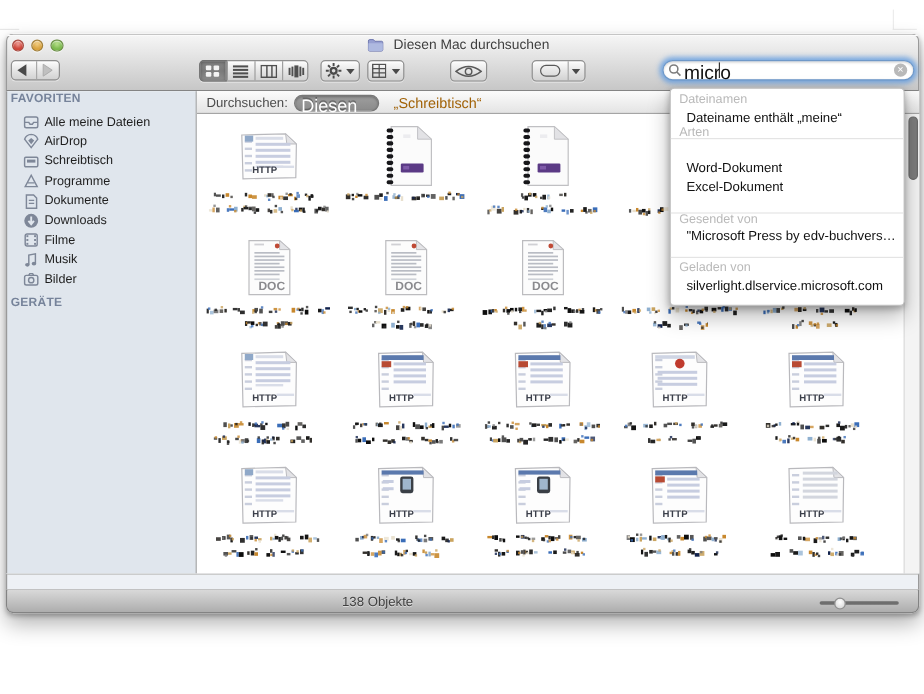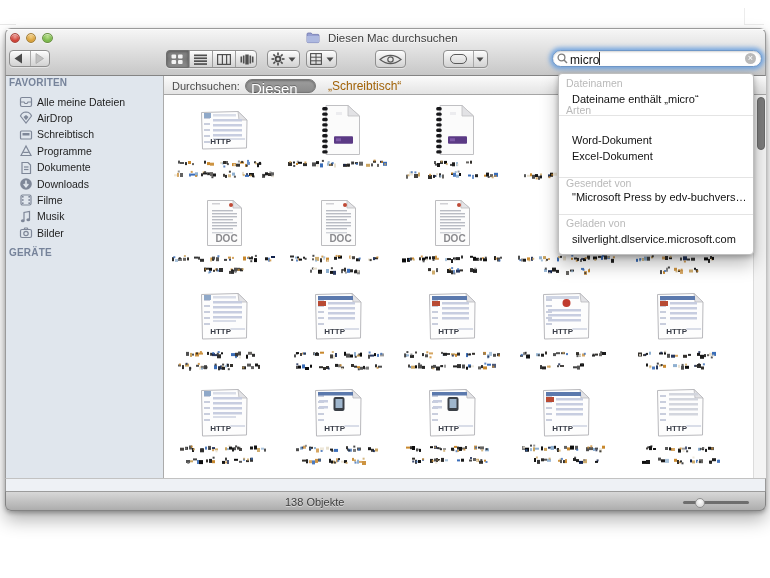--- a/index.html
+++ b/index.html
@@ -102,21 +102,21 @@
 <div class="abs" style="left:473px;top:51px;width:1px;height:16px;background:#a8a8a8"></div>
 <div class="abs" style="left:450px;top:54px;width:17px;height:10px;border:1.3px solid #5a5a5a;border-radius:5px"></div>
 <svg class="abs" style="left:476px;top:57px" width="8" height="5" viewBox="0 0 8 5">
     <path d="M0.5 0.5 L7.5 0.5 L4 4.8Z" fill="#4a4a4a"></path>
   </svg>
 <div class="abs" style="left:552px;top:50px;width:210px;height:17px;border-radius:9px;background:#fff;border:1px solid #6f98c8;box-shadow:0 0 4px 2.5px rgba(95,155,225,.8),inset 0 1px 2px rgba(0,0,0,.18)"></div>
 <svg class="abs" style="left:557px;top:53px" width="11" height="11" viewBox="0 0 11 11">
 <circle cx="4.5" cy="4.5" r="3.4" fill="none" stroke="#7d7d7d" stroke-width="1.3"></circle>
 <line x1="7" y1="7" x2="10" y2="10" stroke="#7d7d7d" stroke-width="1.4"></line>
   </svg>
-<div class="abs" style="left:570px;top:52.5px;font-size:12px;color:#111">micro</div>
+<div class="abs" style="left:570px;top:52.5px;font-size:16px;color:#111">micro</div>
 <div class="abs" style="left:599px;top:52px;width:1px;height:13px;background:#333"></div>
 <div class="abs" style="left:745px;top:53px;width:11px;height:11px;border-radius:50%;background:#b9b9b9"></div>
 <div class="abs" style="left:747.8px;top:53.2px;font-size:9px;color:#fff">×</div>
 <div class="abs" style="left:164px;top:76px;width:602px;height:19px;background:linear-gradient(#fbfbfb,#e4e4e4);border-bottom:1px solid #a5a5a5"></div>
 <div class="abs" style="left:172px;top:80px;font-size:11px;color:#4c4c4c">Durchsuchen:</div>
 <div class="abs" style="left:245px;top:79px;width:71px;height:14px;border-radius:8px;background:linear-gradient(#9e9e9e,#8b8b8b);border:1px solid #777;box-shadow:inset 0 1px 2px rgba(0,0,0,.3)"></div>
 <div class="abs" style="left:251px;top:80px;width:60px;text-align:left;font-size:15px;font-weight:normal;color:#fff;text-shadow:0 -1px 0 rgba(0,0,0,.3)">Diesen Mac</div>
 <div class="abs" style="left:328px;top:79px;font-size:12px;font-weight:normal;color:#a16207">„Schreibtisch“</div>
 <div class="abs" style="left:5px;top:76px;width:159px;height:402px;background:#e0e6ed;border-right:1px solid #ababab;border-left:1px solid #9a9a9a"></div>
 <div class="abs" style="left:9px;top:77px;font-size:10px;font-weight:bold;color:#76839a;letter-spacing:0.2px">FAVORITEN</div>
@@ -1459,21 +1459,21 @@
     <rect x="57.0" y="3.2" width="4" height="4" fill="#33302c" opacity="0.75"></rect>
     <rect x="57.0" y="4.9" width="2" height="2" fill="#2e2e2e" opacity="0.8"></rect>
     <rect x="67.0" y="4.6" width="3" height="3" fill="#1a1a1a" opacity="1"></rect>
     <rect x="67.7" y="6.0" width="2" height="2" fill="#2e2e2e" opacity="0.8"></rect>
     <rect x="70.0" y="2.2" width="4" height="3" fill="#1f1f1f" opacity="1"></rect>
     <rect x="75.0" y="3.9" width="3" height="3" fill="#3a6db8" opacity="0.9"></rect>
     <rect x="75.7" y="3.6" width="2" height="2" fill="#3a6db8" opacity="0.8"></rect>
   </svg>
 <div class="abs" style="left:558px;top:72.5px;width:196px;height:182px;background:#fff;border:1px solid #bfbfbf;border-radius:4px;box-shadow:0 2px 5px rgba(0,0,0,.25),0 9px 18px rgba(0,0,0,.28)"></div>
 <div class="abs" style="left:566px;top:77px;font-size:10.5px;color:#b9b9b9">Dateinamen</div>
-<div class="abs" style="left:572px;top:93.0px;font-size:11px;color:#111">Dateiname enthält „micro“</div>
+<div class="abs" style="left:572px;top:93.0px;font-size:11px;color:#111">Dateiname enthält „meine“</div>
 <div class="abs" style="left:559px;top:114.5px;width:194px;height:1px;background:#e4e4e4"></div>
 <div class="abs" style="left:566px;top:104px;font-size:10.5px;color:#b9b9b9">Arten</div>
 <div class="abs" style="left:572px;top:134.0px;font-size:11px;color:#111">Word-Dokument</div>
 <div class="abs" style="left:572px;top:149.5px;font-size:11px;color:#111">Excel-Dokument</div>
 <div class="abs" style="left:559px;top:176.5px;width:194px;height:1px;background:#e4e4e4"></div>
 <div class="abs" style="left:566px;top:177px;font-size:10.5px;color:#b9b9b9">Gesendet von</div>
 <div class="abs" style="left:572px;top:191.0px;font-size:11px;color:#111">"Microsoft Press by edv-buchvers…</div>
 <div class="abs" style="left:559px;top:214px;width:194px;height:1px;background:#e4e4e4"></div>
 <div class="abs" style="left:566px;top:216.5px;font-size:10.5px;color:#b9b9b9">Geladen von</div>
 <div class="abs" style="left:572px;top:232.5px;font-size:11px;color:#111">silverlight.dlservice.microsoft.com</div>

